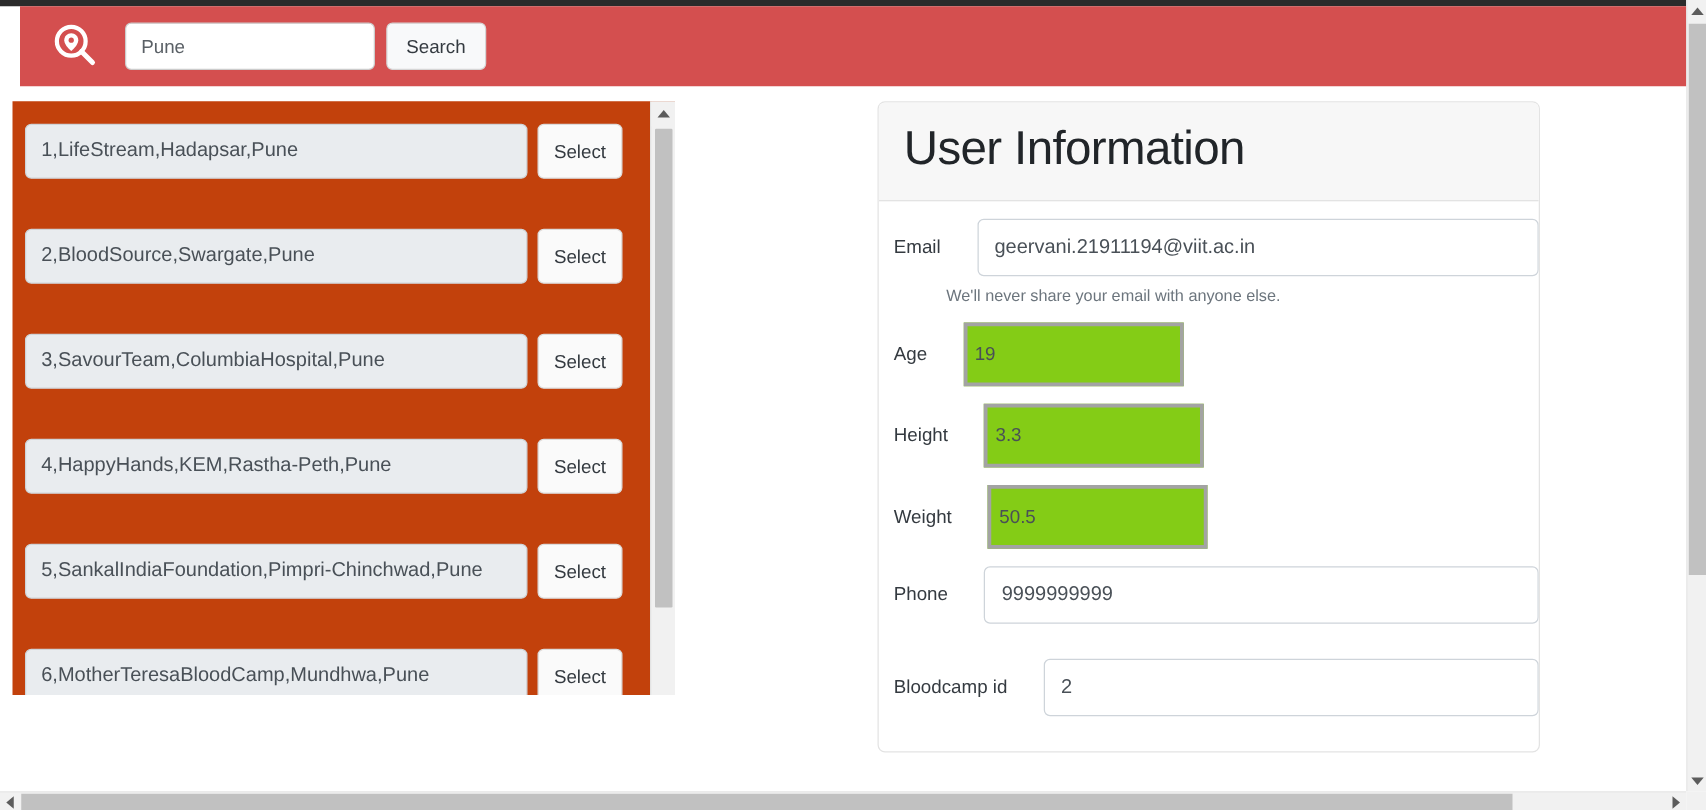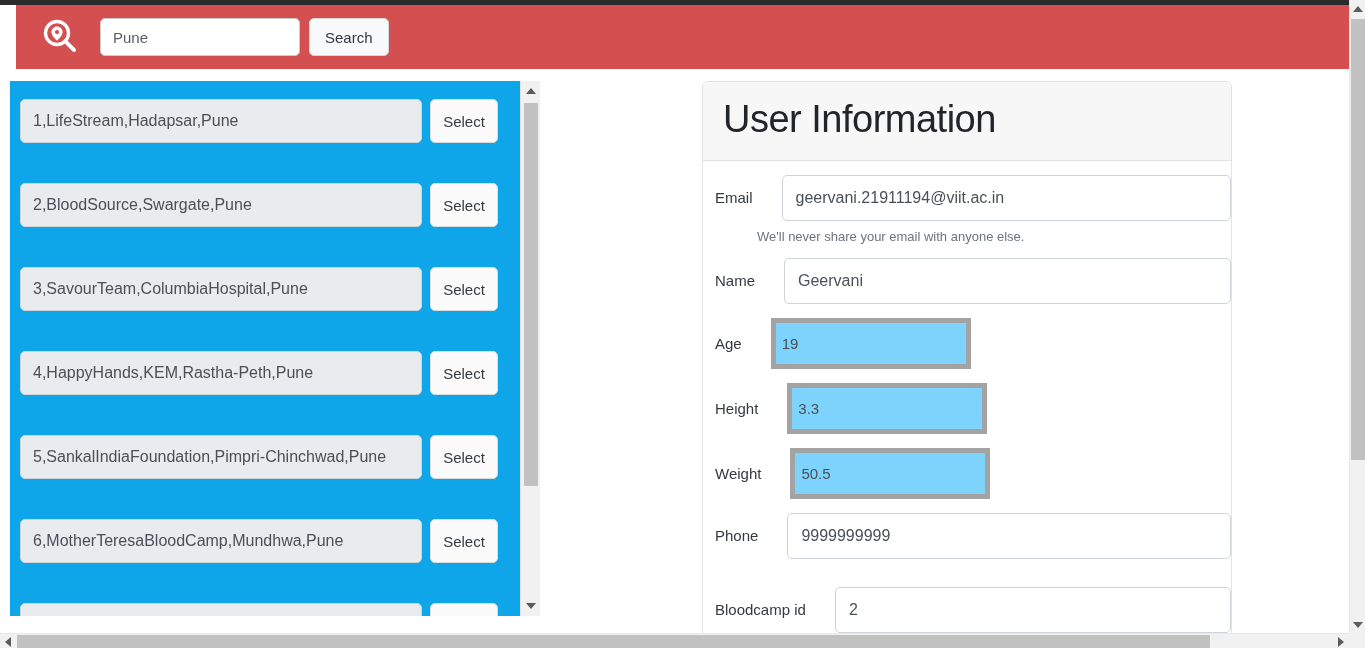--- a/index.html
+++ b/index.html
@@ -73,22 +73,22 @@
     font-family: "Liberation Sans", sans-serif;
     cursor: pointer;
   }
 
   
   .list-panel {
     position: absolute;
     left: 10px;
     top: 81px;
     width: 530px;
-    height: 535px;
-    background: #0ea5e9;
+    height: 475px;
+    background: #c2410c;
     overflow: hidden;
   }
   .list-scroll-area {
     position: absolute;
     left: 0; top: 0;
     width: 510px;
     height: 535px;
     overflow: hidden;
     padding: 10px 0 0 0;
   }
@@ -212,25 +212,25 @@
     background: #ffffff;
     color: #495057;
     font-size: 16px;
     font-family: "Liberation Sans", sans-serif;
     padding: 0 13px;
     display: flex;
     align-items: center;
     flex: 1 1 auto;
   }
   .form-input.autofill {
-    background: #7dd3fc;
-    border: 5px solid #a3a3a3;
+    background: #84cc16;
+    border: 3px solid #a3a3a3;
     border-radius: 0;
     flex: 0 0 auto;
-    width: 200px;
+    width: 176px;
     height: 51px;
     padding-left: 6px;
     font-size: 15px;
   }
   .form-help {
     font-size: 13px;
     color: #6c757d;
     font-family: "Liberation Sans", sans-serif;
     padding: 8px 0 0 54px;
   }
@@ -376,24 +376,20 @@
     </div>
 
     <div class="card-body">
 
       <div class="form-row">
         <div class="form-label">Email</div>
         <div class="form-input">geervani.21911194@viit.ac.in</div>
       </div>
       <div class="form-help">We'll never share your email with anyone else.</div>
 
-      <div class="form-row">
-        <div class="form-label">Name</div>
-        <div class="form-input">Geervani</div>
-      </div>
 
       <div class="form-row">
         <div class="form-label">Age</div>
         <div class="form-input autofill">19</div>
       </div>
 
       <div class="form-row">
         <div class="form-label">Height</div>
         <div class="form-input autofill">3.3</div>
       </div>

